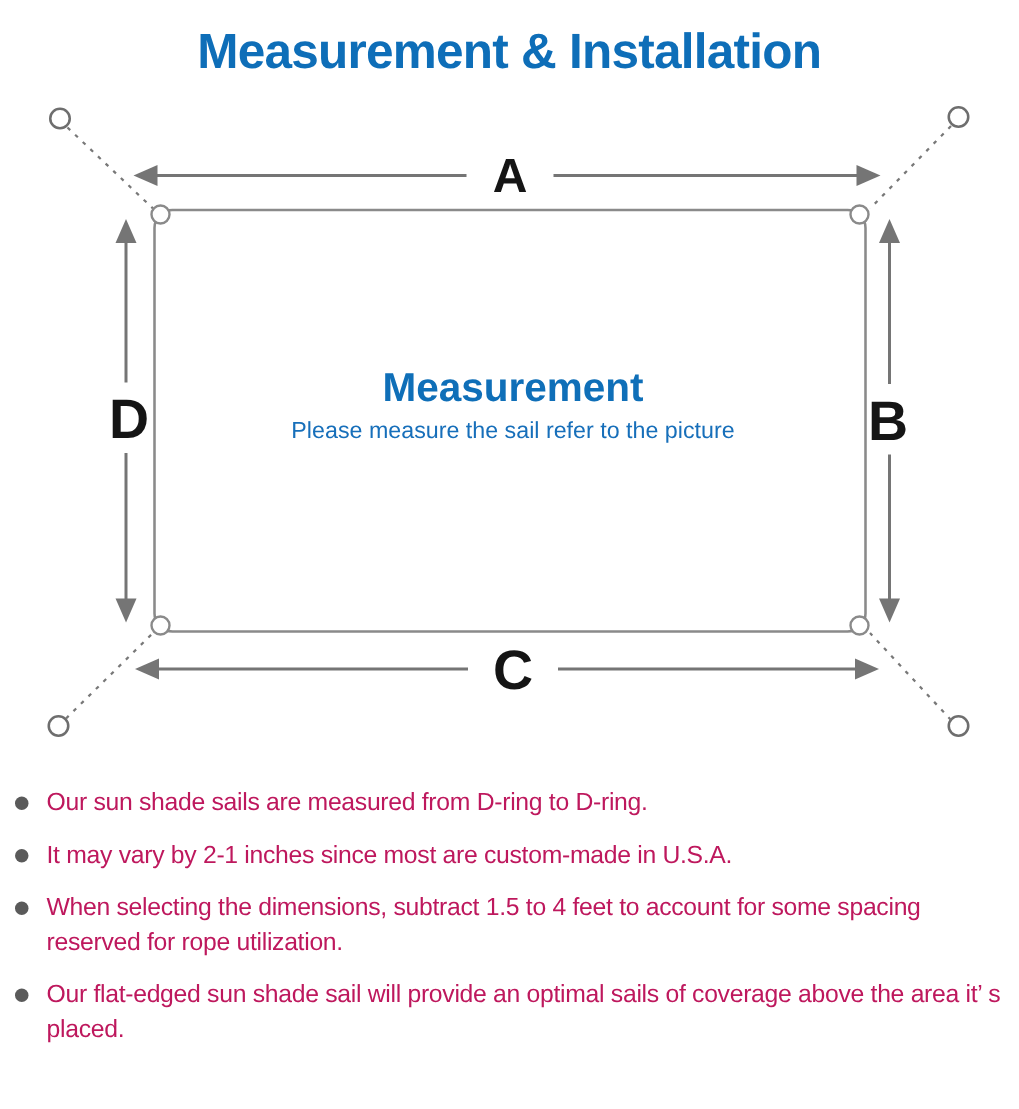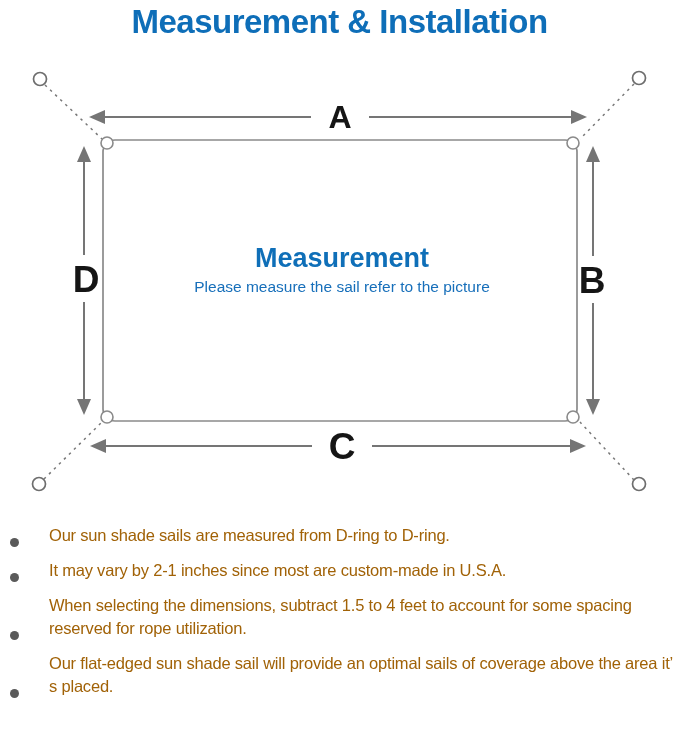--- a/index.html
+++ b/index.html
@@ -6,21 +6,21 @@
   .page {
     position: relative;
     width: 679px;
     height: 739px;
     background: #ffffff;
     overflow: hidden;
     font-family: "Liberation Sans", sans-serif;
   }
   .page-title {
     position: absolute;
-    top: 0; left: 0;
+    top: 12px; left: 0;
     width: 100%;
     margin: 0;
     text-align: center;
     font-size: 33px;
     font-weight: bold;
     line-height: 44px;
     color: #0e6eb8;
     letter-spacing: -0.5px;
   }
   .diagram {
@@ -58,27 +58,26 @@
   }
   
   .notes {
     position: absolute;
     top: 524px;
     left: 10px;
     width: 664px;
   }
   .note {
     display: flex;
-    align-items: flex-end;
+    align-items: flex-start;
     margin-bottom: 12px;
-    color: #a16207;
+    color: #be185d;
     font-size: 16.5px;
     line-height: 23px;
     letter-spacing: -0.2px;
-    gap: 18px;
   }
   .note-text { max-width: 645px; }
   .dot {
     flex: 0 0 auto;
     width: 9px;
     height: 9px;
     border-radius: 50%;
     background: #5a5a5a;
     margin: 7px 12px 0 0;
   }

